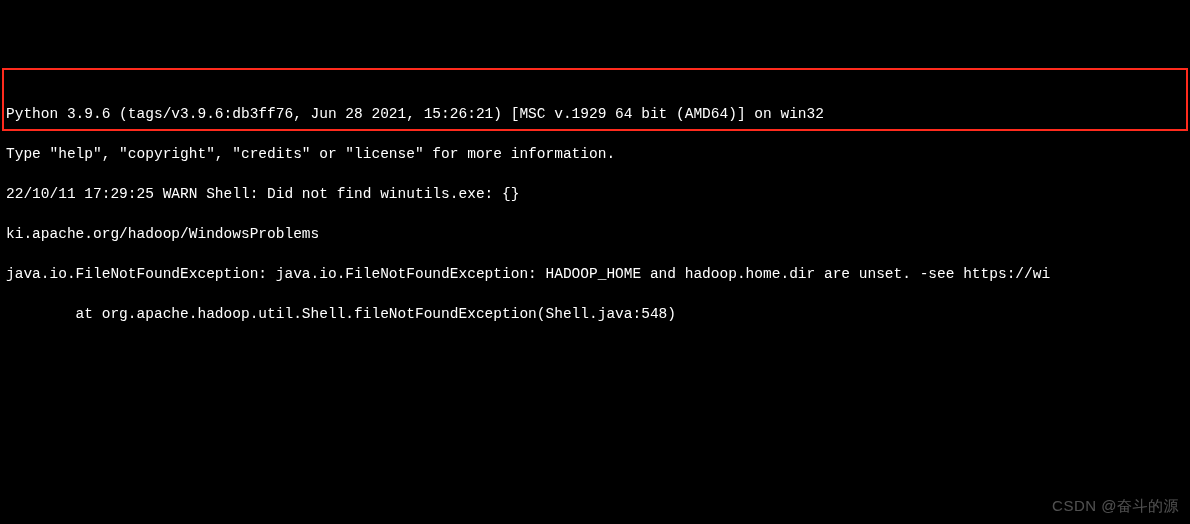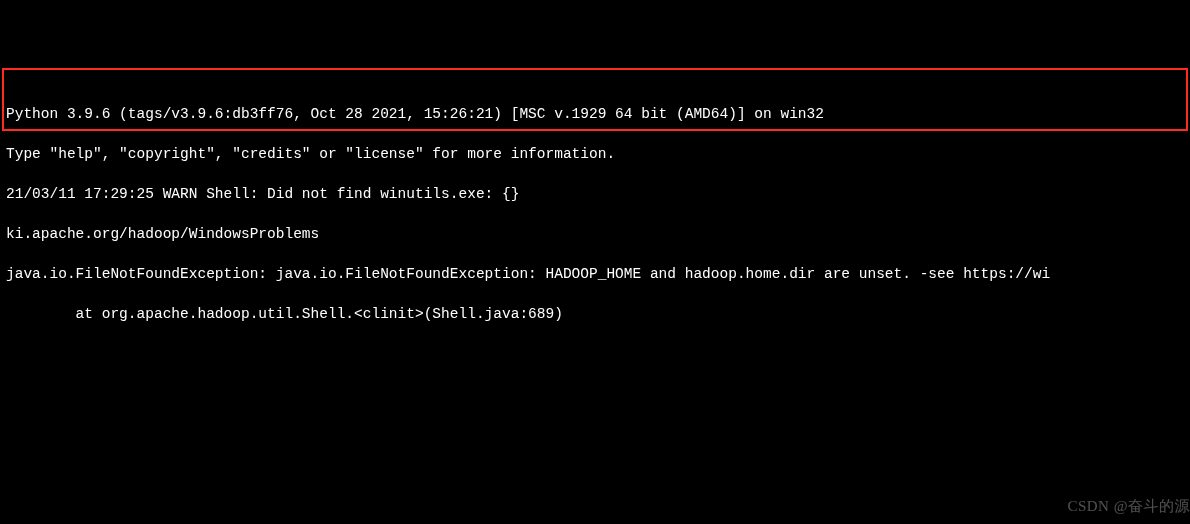--- a/index.html
+++ b/index.html
@@ -15,39 +15,39 @@
   .line { white-space:pre; }
   .highlight-box {
     position:absolute;
     left:2px; top:68px;
     width:1186px; height:63px;
     border:2px solid #ff2b1d;
     pointer-events:none;
   }
   .watermark {
     position:absolute;
-    right:0; bottom:8px;
+    right:11px; bottom:8px;
     color:rgba(230,230,230,0.35);
     font-size:15px;
-    font-family:Liberation Serif, serif;
+    font-family:Liberation Sans, sans-serif;
     letter-spacing:0.5px;
   }
 </style>
 </head>
 <body>
 
 
 
 <div class="term">
-<div class="line">Python 3.9.6 (tags/v3.9.6:db3ff76, Oct 28 2021, 15:26:21) [MSC v.1929 64 bit (AMD64)] on win32</div>
+<div class="line">Python 3.9.6 (tags/v3.9.6:db3ff76, Jun 28 2021, 15:26:21) [MSC v.1929 64 bit (AMD64)] on win32</div>
 <div class="line">Type "help", "copyright", "credits" or "license" for more information.</div>
-<div class="line">21/03/11 17:29:25 WARN Shell: Did not find winutils.exe: {}</div>
+<div class="line">22/10/11 17:29:25 WARN Shell: Did not find winutils.exe: {}</div>
 <div class="line">ki.apache.org/hadoop/WindowsProblems</div>
 <div class="line">java.io.FileNotFoundException: java.io.FileNotFoundException: HADOOP_HOME and hadoop.home.dir are unset. -see https://wi</div>
-<div class="line">        at org.apache.hadoop.util.Shell.&lt;clinit&gt;(Shell.java:689)</div>
+<div class="line">        at org.apache.hadoop.util.Shell.fileNotFoundException(Shell.java:548)</div>
 
 
 
 
 
 
 
 
 
 

